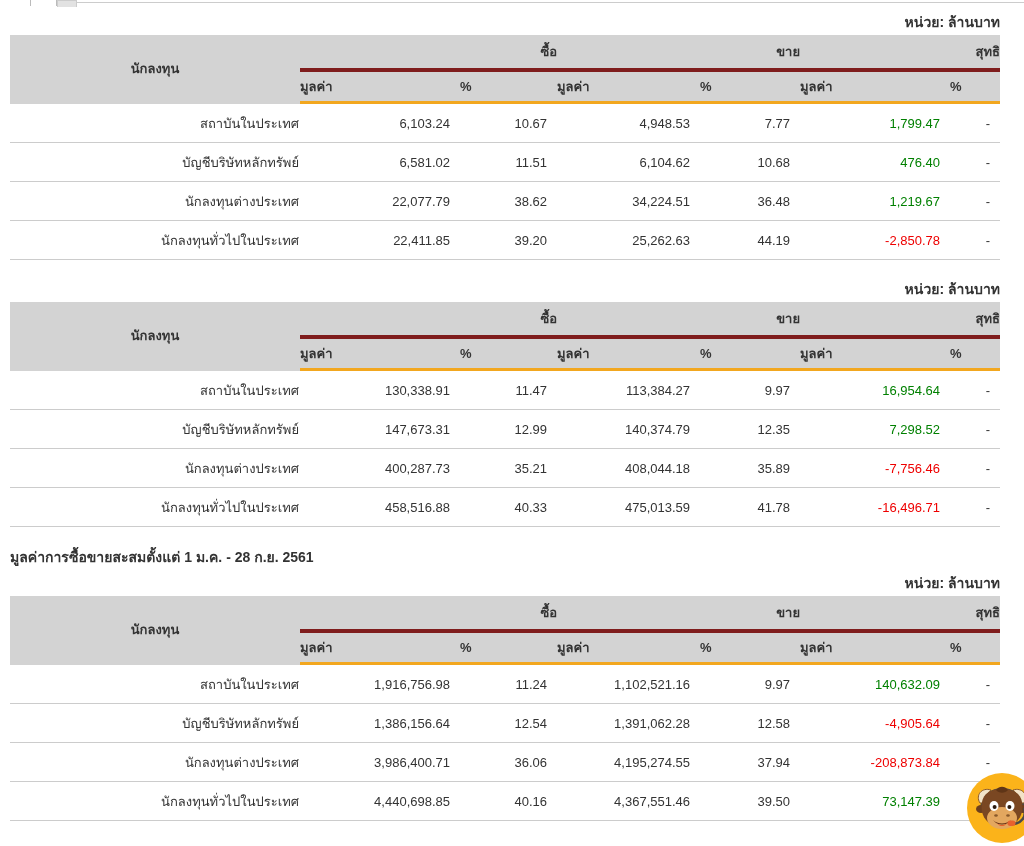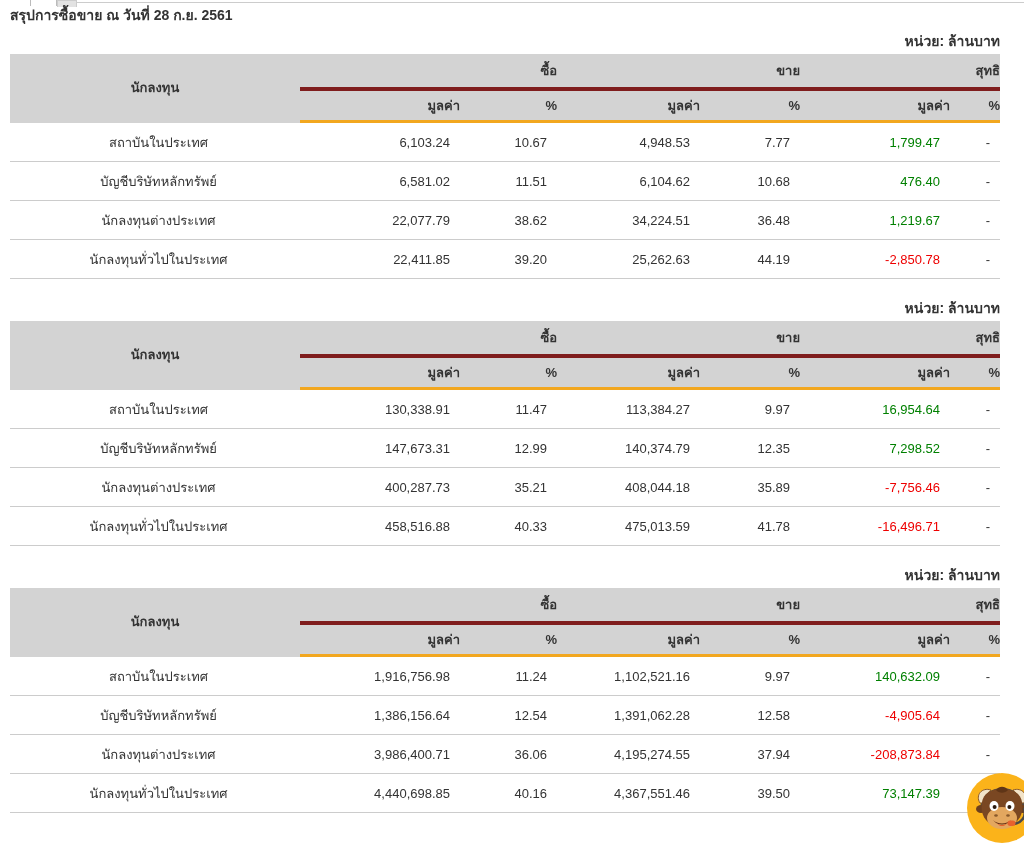--- a/index.html
+++ b/index.html
@@ -18,111 +18,41 @@
   .tab-stub-active{position:absolute;top:0;left:30px;width:25px;height:6px;background:#fff;border-left:1px solid #bbb;border-right:1px solid #bbb;}
   .tab-stub{position:absolute;top:0;left:57px;width:18px;height:6px;background:#e2e2e2;border:1px solid #ccc;border-bottom:none;}
   .content{position:absolute;top:6px;left:10px;width:990px;}
   .section{margin-bottom:21px;}
   .section-title{font-size:14px;line-height:19px;font-weight:bold;color:var(--text);margin:0;}
   .unit-label{font-size:14px;line-height:16px;font-weight:bold;text-align:right;margin:8px 0 5px 0;}
   table{width:990px;border-collapse:collapse;table-layout:fixed;font-size:13px;}
   thead th{background:var(--header-gray);font-weight:bold;color:var(--text);padding:0;}
   th.grp{height:33px;border-bottom:4px solid #7f1d1d;text-align:right;}
   th.inv-h{border-bottom:3px solid var(--header-gray);text-align:center;}
-  th.sub{height:29px;text-align:right;border-bottom:3px solid var(--accent);}
+  th.sub{height:29px;text-align:left;border-bottom:3px solid var(--accent);}
   tbody td{height:36px;border-bottom:1px solid var(--row-border);background:#fff;vertical-align:middle;}
-  td.investor{text-align:center;padding-left:8px;}
+  td.investor{text-align:right;padding-left:8px;}
   td.num{text-align:right;padding-right:10px;}
   td.pos{color:var(--pos);}
   td.neg{color:var(--neg);}
   
   .mascot{position:absolute;right:-14px;bottom:2px;width:72px;height:72px;cursor:pointer;}
   .mascot svg{display:block;}
 </style>
 </head>
 <body>
 
 <div class="top-edge">
   <div class="tab-stub-active"></div>
   <div class="tab-stub"></div>
   <div class="top-line"></div>
 </div>
 
 <div class="content">
   <div id="sections">
-  <section class="section">
-    <div class="section-title">สรุปการซื้อขาย ณ วันที่ 28 ก.ย. 2561</div>
-    <div class="unit-label">หน่วย: ล้านบาท</div>
-    <table>
-      <colgroup>
-        <col style="width:290px">
-            <col style="width:160px">
-            <col style="width:97px">
-        <col style="width:143px">
-            <col style="width:100px">
-            <col style="width:150px">
-        <col style="width:50px">
-      </colgroup>
-      <thead>
-        <tr>
-          <th class="inv-h" rowspan="2">นักลงทุน</th>
-          <th class="grp" colspan="2">ซื้อ</th>
-          <th class="grp" colspan="2">ขาย</th>
-          <th class="grp" colspan="2">สุทธิ</th>
-        </tr>
-        <tr>
-          <th class="sub">มูลค่า</th>
-          <th class="sub">%</th>
-          <th class="sub">มูลค่า</th>
-          <th class="sub">%</th>
-          <th class="sub">มูลค่า</th>
-          <th class="sub">%</th>
-        </tr>
-      </thead>
-      <tbody>
-            <tr>
-              <td class="investor">สถาบันในประเทศ</td>
-              <td class="num">6,103.24</td>
-              <td class="num">10.67</td>
-              <td class="num">4,948.53</td>
-              <td class="num">7.77</td>
-              <td class="num pos">1,799.47</td>
-              <td class="num">-</td>
-            </tr>
-            <tr>
-              <td class="investor">บัญชีบริษัทหลักทรัพย์</td>
-              <td class="num">6,581.02</td>
-              <td class="num">11.51</td>
-              <td class="num">6,104.62</td>
-              <td class="num">10.68</td>
-              <td class="num pos">476.40</td>
-              <td class="num">-</td>
-            </tr>
-            <tr>
-              <td class="investor">นักลงทุนต่างประเทศ</td>
-              <td class="num">22,077.79</td>
-              <td class="num">38.62</td>
-              <td class="num">34,224.51</td>
-              <td class="num">36.48</td>
-              <td class="num pos">1,219.67</td>
-              <td class="num">-</td>
-            </tr>
-            <tr>
-              <td class="investor">นักลงทุนทั่วไปในประเทศ</td>
-              <td class="num">22,411.85</td>
-              <td class="num">39.20</td>
-              <td class="num">25,262.63</td>
-              <td class="num">44.19</td>
-              <td class="num neg">-2,850.78</td>
-              <td class="num">-</td>
-            </tr>
-          </tbody>
-    </table>
-  </section>
-
   <section class="section">
     <div class="unit-label">หน่วย: ล้านบาท</div>
     <table>
       <colgroup>
         <col style="width:290px">
             <col style="width:160px">
             <col style="width:97px">
         <col style="width:143px">
             <col style="width:100px">
             <col style="width:150px">
@@ -140,20 +70,89 @@
           <th class="sub">%</th>
           <th class="sub">มูลค่า</th>
           <th class="sub">%</th>
           <th class="sub">มูลค่า</th>
           <th class="sub">%</th>
         </tr>
       </thead>
       <tbody>
             <tr>
               <td class="investor">สถาบันในประเทศ</td>
+              <td class="num">6,103.24</td>
+              <td class="num">10.67</td>
+              <td class="num">4,948.53</td>
+              <td class="num">7.77</td>
+              <td class="num pos">1,799.47</td>
+              <td class="num">-</td>
+            </tr>
+            <tr>
+              <td class="investor">บัญชีบริษัทหลักทรัพย์</td>
+              <td class="num">6,581.02</td>
+              <td class="num">11.51</td>
+              <td class="num">6,104.62</td>
+              <td class="num">10.68</td>
+              <td class="num pos">476.40</td>
+              <td class="num">-</td>
+            </tr>
+            <tr>
+              <td class="investor">นักลงทุนต่างประเทศ</td>
+              <td class="num">22,077.79</td>
+              <td class="num">38.62</td>
+              <td class="num">34,224.51</td>
+              <td class="num">36.48</td>
+              <td class="num pos">1,219.67</td>
+              <td class="num">-</td>
+            </tr>
+            <tr>
+              <td class="investor">นักลงทุนทั่วไปในประเทศ</td>
+              <td class="num">22,411.85</td>
+              <td class="num">39.20</td>
+              <td class="num">25,262.63</td>
+              <td class="num">44.19</td>
+              <td class="num neg">-2,850.78</td>
+              <td class="num">-</td>
+            </tr>
+          </tbody>
+    </table>
+  </section>
+
+  <section class="section">
+    <div class="unit-label">หน่วย: ล้านบาท</div>
+    <table>
+      <colgroup>
+        <col style="width:290px">
+            <col style="width:160px">
+            <col style="width:97px">
+        <col style="width:143px">
+            <col style="width:100px">
+            <col style="width:150px">
+        <col style="width:50px">
+      </colgroup>
+      <thead>
+        <tr>
+          <th class="inv-h" rowspan="2">นักลงทุน</th>
+          <th class="grp" colspan="2">ซื้อ</th>
+          <th class="grp" colspan="2">ขาย</th>
+          <th class="grp" colspan="2">สุทธิ</th>
+        </tr>
+        <tr>
+          <th class="sub">มูลค่า</th>
+          <th class="sub">%</th>
+          <th class="sub">มูลค่า</th>
+          <th class="sub">%</th>
+          <th class="sub">มูลค่า</th>
+          <th class="sub">%</th>
+        </tr>
+      </thead>
+      <tbody>
+            <tr>
+              <td class="investor">สถาบันในประเทศ</td>
               <td class="num">130,338.91</td>
               <td class="num">11.47</td>
               <td class="num">113,384.27</td>
               <td class="num">9.97</td>
               <td class="num pos">16,954.64</td>
               <td class="num">-</td>
             </tr>
             <tr>
               <td class="investor">บัญชีบริษัทหลักทรัพย์</td>
               <td class="num">147,673.31</td>
@@ -179,20 +178,21 @@
               <td class="num">475,013.59</td>
               <td class="num">41.78</td>
               <td class="num neg">-16,496.71</td>
               <td class="num">-</td>
             </tr>
           </tbody>
     </table>
   </section>
 
   <section class="section">
+    <div class="section-title">มูลค่าการซื้อขายสะสมตั้งแต่ 1 ม.ค. - 28 ก.ย. 2561</div>
     <div class="unit-label">หน่วย: ล้านบาท</div>
     <table>
       <colgroup>
         <col style="width:290px">
             <col style="width:160px">
             <col style="width:97px">
         <col style="width:143px">
             <col style="width:100px">
             <col style="width:150px">
         <col style="width:50px">

